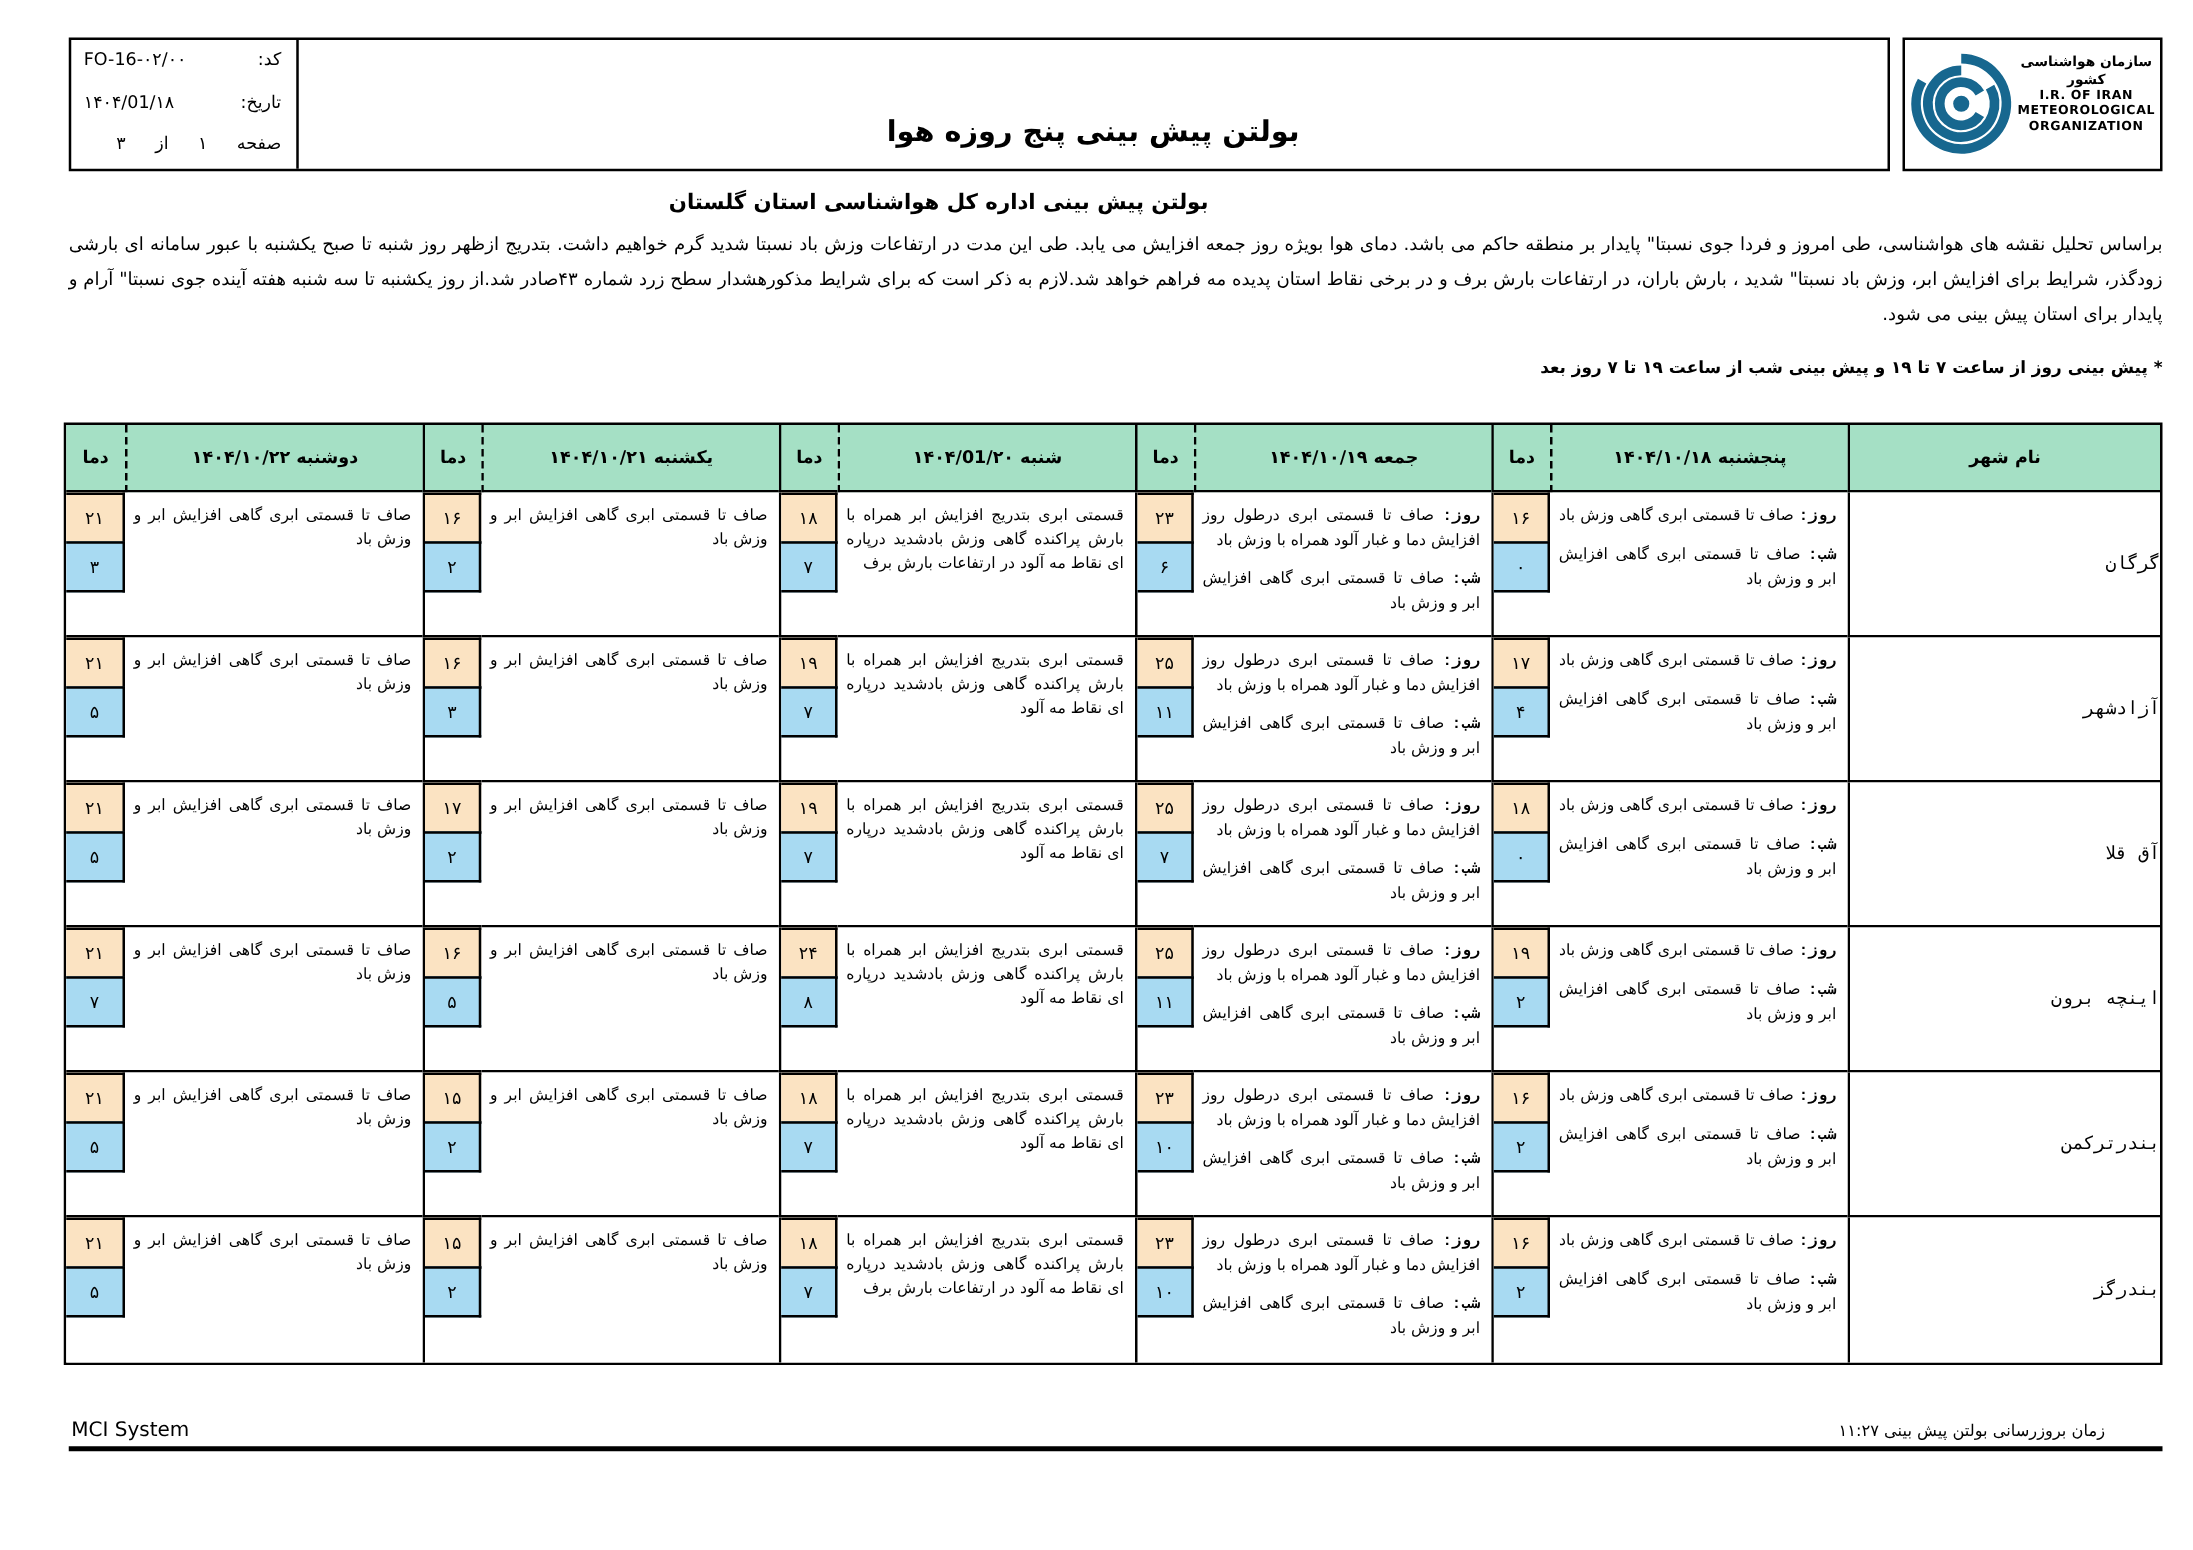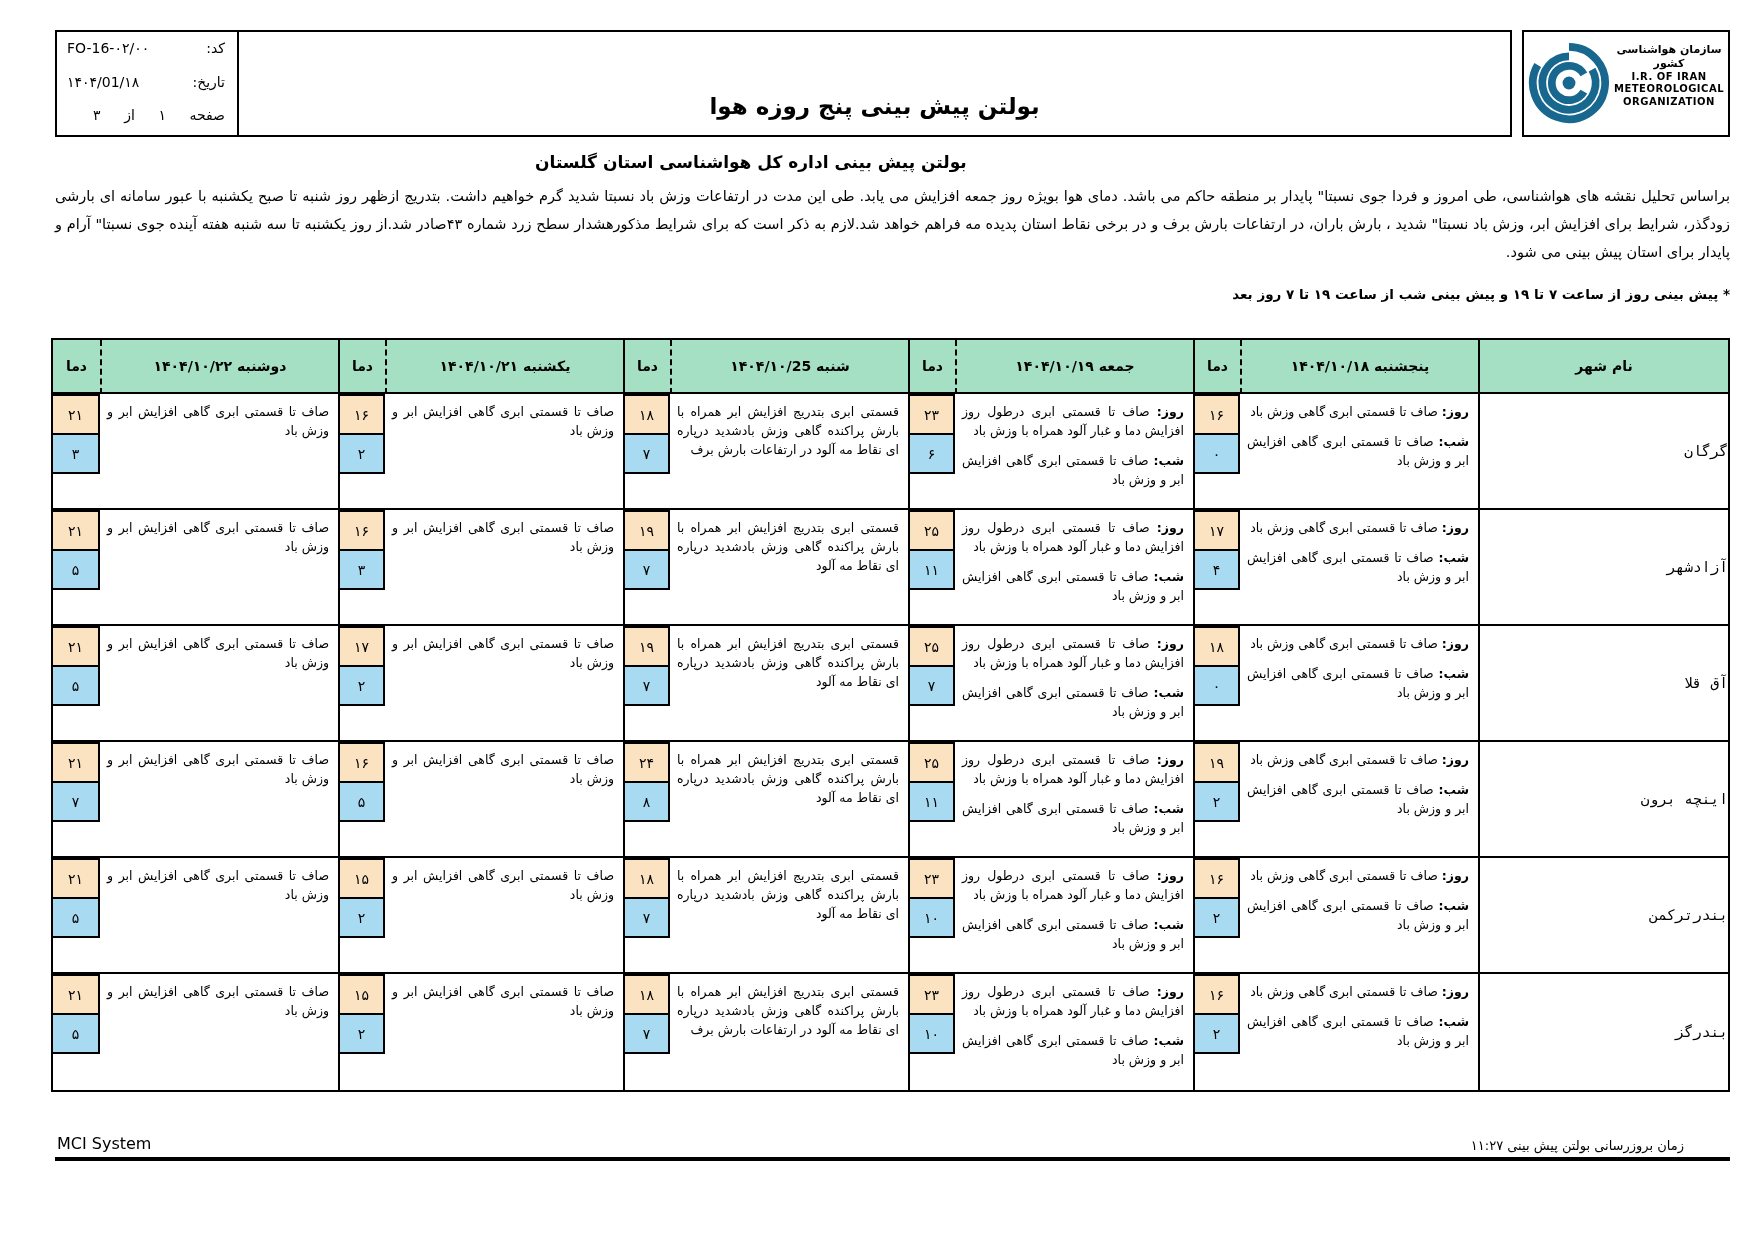--- a/index.html
+++ b/index.html
@@ -44,21 +44,21 @@
             text-align:center; vertical-align:middle; border-bottom:2px solid #000; }
   .fct td { vertical-align:top; border-bottom:2px solid #000; background:#fff; }
   .fct tr:last-child td { border-bottom:none; }
   .bl-solid { border-left:2px solid #000; }
   .bl-dash  { border-left:2px dashed #000; }
   .fct tr > *:last-child { border-left:none; }
 
   td.city { text-align:right; vertical-align:middle; font-size:14.5px;font-family:Liberation Mono, monospace; }
   td.fc { padding:9px 9px 6px 7px; font-size:12.5px; line-height:1.5; text-align:justify; }
   td.fc .part + .part { margin-top:11px; }
-  td.fc b { font-weight:bold; }
+  td.fc b { font-weight:bold;font-family:Liberation Mono, monospace; }
   td.temp { padding:0; }
   .tbox { width:100%; height:41px; border:2px solid #000; border-left:none;
           display:flex; align-items:center; justify-content:center; font-size:14px; }
   .tbox.d { background:#fbe3c2; }
   .tbox.n { background:#a8daf2; margin-top:-2px; }
   .fct td { height:116px; }
 
   
   .footer { margin-top:42px; border-bottom:4px solid #000; padding:0 4px 4px 2px;
             display:flex; justify-content:space-between; align-items:flex-end; }
@@ -135,21 +135,21 @@
         <col style="width: 238px;">
         <col style="width: 47px;">
       </colgroup>
     <thead>
         <tr>
           <th class="bl-solid">نام شهر</th>
           <th class="bl-dash">پنجشنبه ۱۴۰۴/۱۰/۱۸</th>
           <th class="bl-solid">دما</th>
           <th class="bl-dash">جمعه ۱۴۰۴/۱۰/۱۹</th>
           <th class="bl-solid">دما</th>
-          <th class="bl-dash">شنبه ۱۴۰۴/۱۰/25</th>
+          <th class="bl-dash">شنبه ۱۴۰۴/01/۲۰</th>
           <th class="bl-solid">دما</th>
           <th class="bl-dash">یکشنبه ۱۴۰۴/۱۰/۲۱</th>
           <th class="bl-solid">دما</th>
           <th class="bl-dash">دوشنبه ۱۴۰۴/۱۰/۲۲</th>
           <th class="bl-solid">دما</th>
         </tr>
       </thead>
     <tbody>
         <tr>
           <td class="city bl-solid">گرگان</td>

